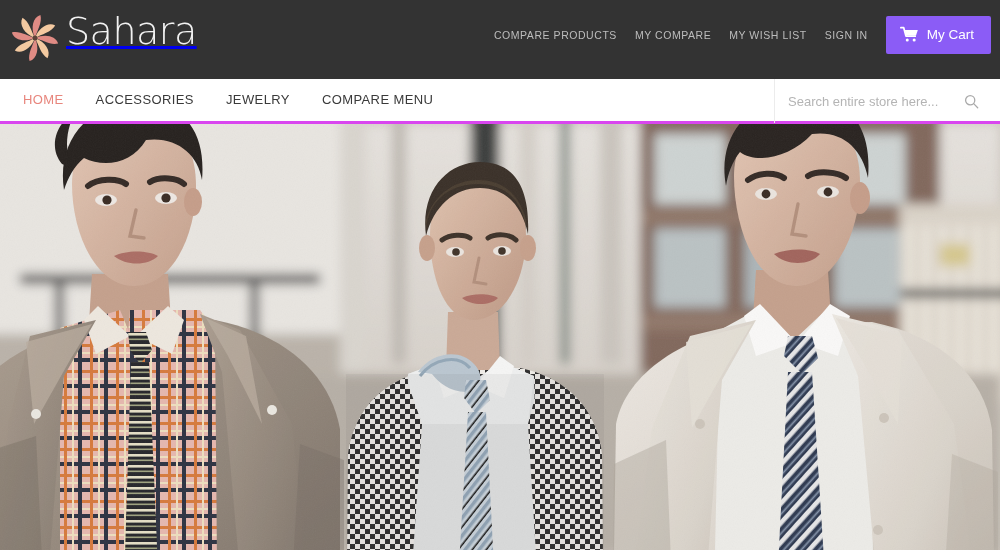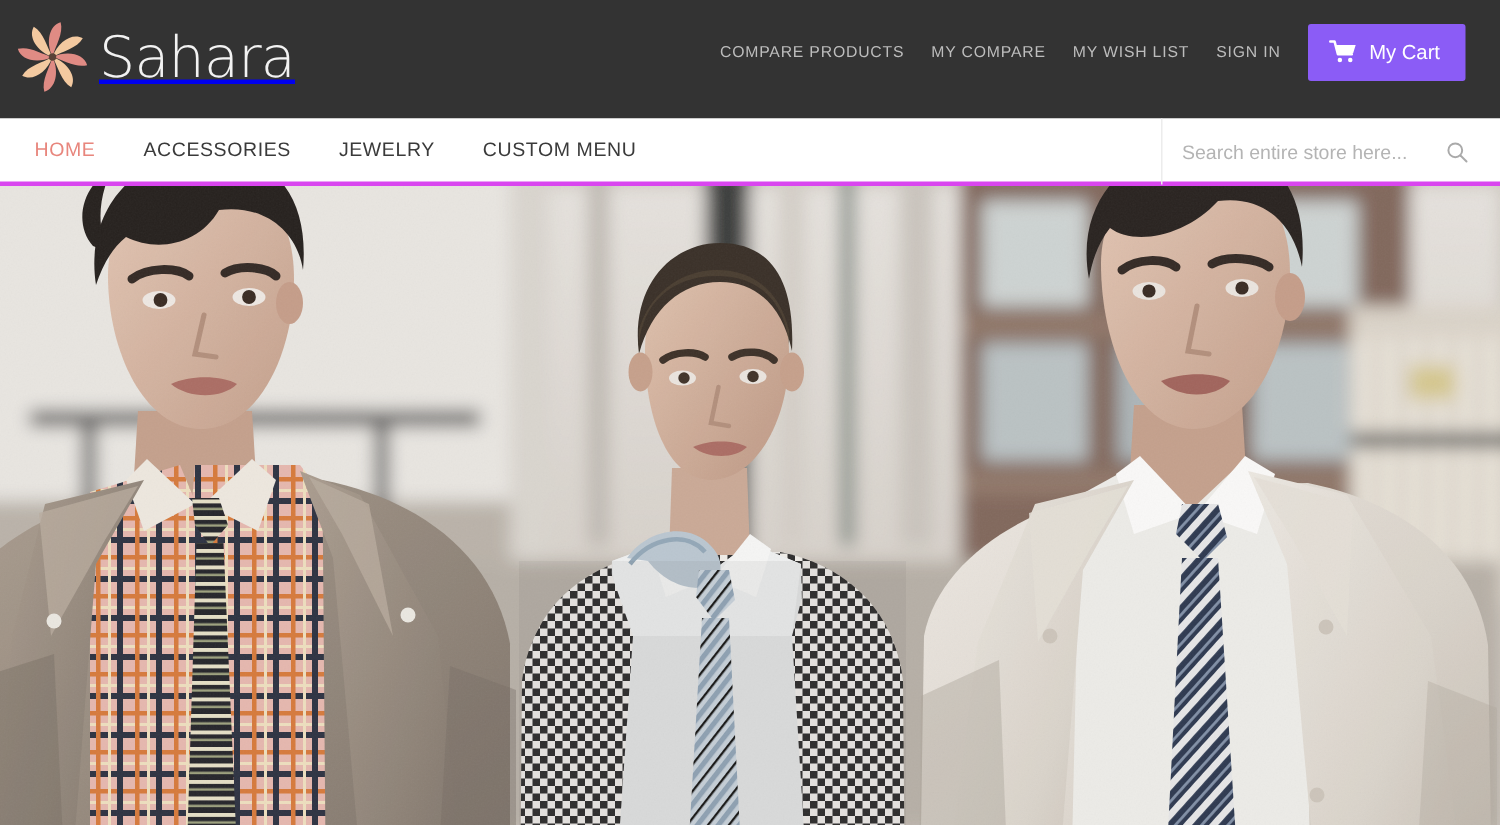--- a/index.html
+++ b/index.html
@@ -11,33 +11,33 @@
   }
   .page { position:relative; width:1000px; height:550px; overflow:hidden; }
 
   
   .topbar {
     position:absolute; left:0; top:0; width:1000px; height:79px;
     background:#333333;
   }
   .logo-wrap {
     position:absolute; left:10px; top:12px;
-    display:flex; align-items:center; gap:6px;
+    display:flex; gap:6px;
   }
   .logo-mark { width:50px; height:52px; display:block; }
   .logo-text {
     color:#f2f2f2; font-size:38px; line-height:1;
     font-weight:300; letter-spacing:-0.5px;
     font-family:"DejaVu Sans", sans-serif;
   }
 
   .top-links {
     position:absolute; right:0; top:0; height:69px;
     display:flex; align-items:center; gap:0;
-    padding-right:23px;
+    padding-right:9px;
   }
   .top-link {
     color:#bdbdbd; font-size:10.5px; letter-spacing:0.55px;
     text-decoration:none; padding:0 9px; white-space:nowrap;
     font-family:"Liberation Sans", sans-serif;
   }
   .cart-btn {
     display:flex; align-items:center; gap:8px;
     background:#8b5cf6; color:#ffffff;
     height:38px; padding:0 17px 0 14px; margin-left:9px;
@@ -143,21 +143,21 @@
         <span>My Cart</span>
       </button>
     </div>
   </div>
 
   <div class="navbar">
     <div class="mainnav">
       <a class="nav-link active" href="#">HOME</a>
       <a class="nav-link" href="#">ACCESSORIES</a>
       <a class="nav-link" href="#">JEWELRY</a>
-      <a class="nav-link" href="#">CUSTOM MENU</a>
+      <a class="nav-link" href="#">COMPARE MENU</a>
     </div>
 
     <div class="search-box">
       <input class="search-input" type="text" placeholder="Search entire store here..." style="">
       <span>
         <svg class="search-icon" viewBox="0 0 16 16">
           <circle cx="6.6" cy="6.6" r="4.9" fill="none" stroke="#aaaaaa" stroke-width="1.4"></circle>
           <line x1="10.3" y1="10.3" x2="14.6" y2="14.6" stroke="#aaaaaa" stroke-width="1.4" stroke-linecap="round"></line>
         </svg>
       </span>

